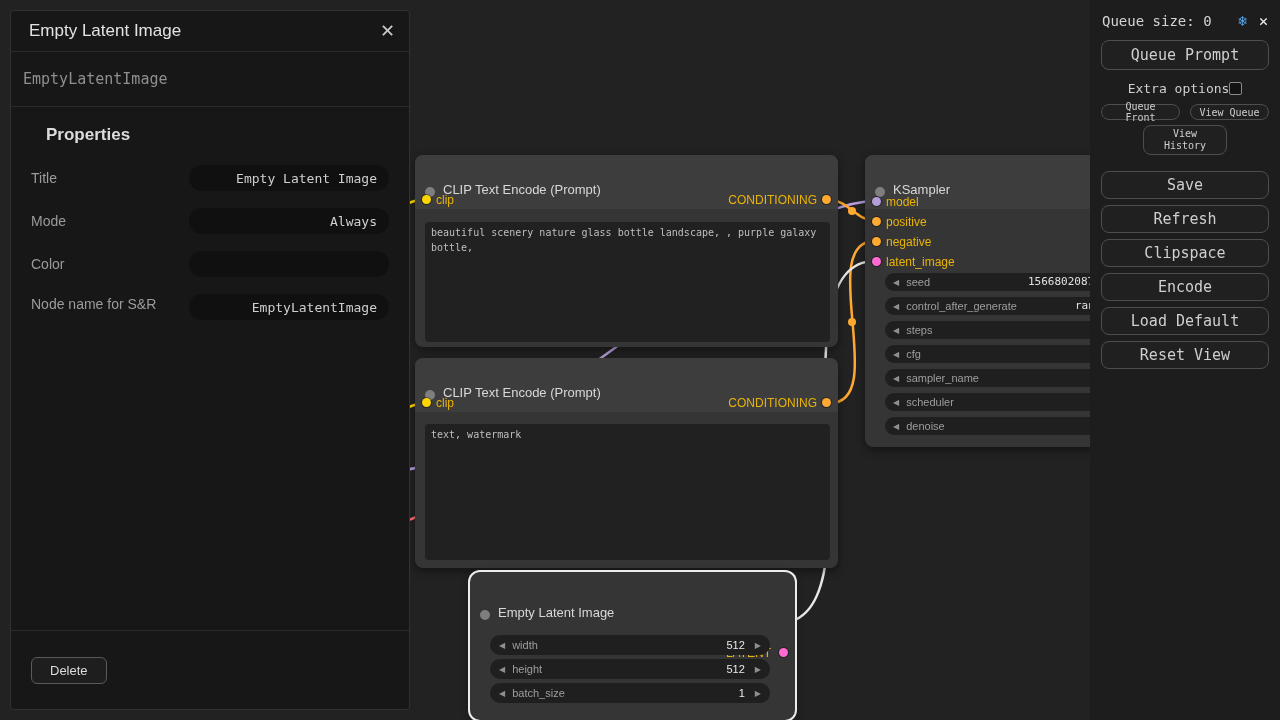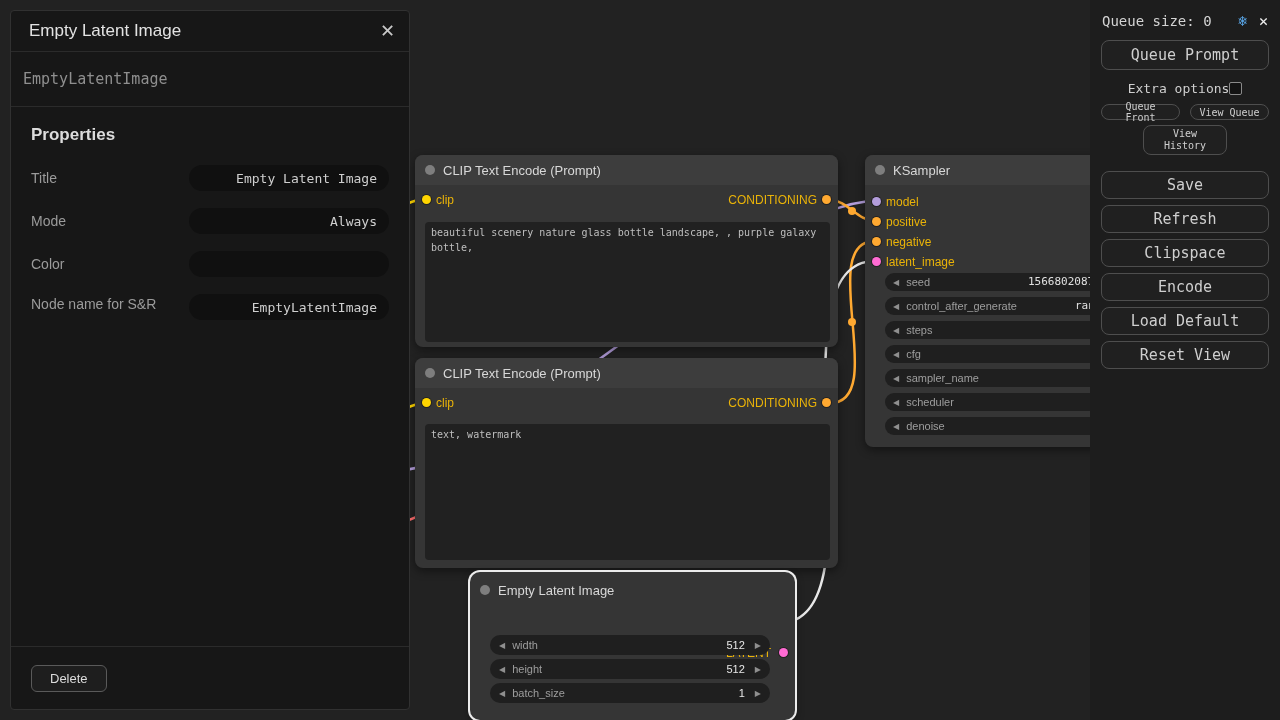--- a/index.html
+++ b/index.html
@@ -6,21 +6,21 @@
   .stage{position:relative;width:1280px;height:720px;background:#222222;overflow:hidden;
          font-family:"Liberation Sans",sans-serif;}
   .mono{font-family:"DejaVu Sans Mono","Liberation Mono",monospace;}
 
   
   .wires{position:absolute;left:0;top:0;z-index:1;}
 
   
   .node{position:absolute;background:#353535;border-radius:8px;z-index:10;
         box-shadow:0 3px 10px rgba(0,0,0,.45);box-sizing:border-box;}
-  .node-header{height:30px;display:flex;align-items:center;padding:0 10px;
+  .node-header{height:30px;display:flex;align-items:flex-end;padding:12px 10px;
                border-radius:8px 8px 0 0;background:#3d3d3d;}
   .title-dot{width:10px;height:10px;border-radius:50%;background:#7e7e7e;margin-right:8px;flex:none;}
   .node-title{font-size:13px;color:#d8d8d8;white-space:nowrap;}
   .slot-dot{position:absolute;width:9px;height:9px;border-radius:50%;box-shadow:0 0 0 1px rgba(0,0,0,.35);}
   .c-clip{background:#ffd500;}
   .c-cond{background:#ffa931;}
   .c-latent{background:#ff6bd3;}
   .c-model{background:#b39ddb;}
   .slot-label{position:absolute;font-size:12px;color:#eab308;white-space:nowrap;}
   .prompt-text{position:absolute;left:10px;right:8px;background:#212121;border:0;border-radius:4px;
@@ -44,29 +44,29 @@
 
   
   .dialog{position:absolute;left:10px;top:10px;width:400px;height:700px;background:#171717;
           border:1px solid #313131;border-radius:4px;z-index:30;box-sizing:border-box;}
   .dialog-header{height:40px;border-bottom:1px solid #2b2b2b;display:flex;align-items:center;
                  padding:0 14px 0 18px;}
   .dialog-title{font-size:17px;color:#e3e3e3;flex:1;}
   .dialog-close{color:#c8c8c8;font-size:18px;cursor:pointer;}
   .dialog-subtitle{height:54px;display:flex;align-items:center;padding:0 12px;
                    border-bottom:1px solid #2b2b2b;color:#8f8f8f;font-size:15px;}
-  .props-heading{margin:18px 20px 20px;font-size:17px;font-weight:bold;color:#dcdcdc;}
+  .props-heading{margin:18px 35px 20px;font-size:17px;font-weight:bold;color:#dcdcdc;}
   .prop-row{display:flex;align-items:center;margin:0 20px 17px;}
   .prop-row.top-align{align-items:flex-start;}
   .prop-label{flex:1;font-size:14px;color:#9b9b9b;line-height:1.5;padding-right:10px;}
   .prop-input{width:200px;height:26px;background:#101010;border-radius:13px;display:flex;flex:none;
               align-items:center;justify-content:flex-end;padding:0 12px;box-sizing:border-box;
               font-size:13px;color:#cfcfcf;}
   .dialog-footer{position:absolute;left:0;right:0;bottom:0;height:62px;border-top:1px solid #2b2b2b;
-                 display:flex;align-items:center;padding:0 20px;}
+                 display:flex;align-items:center;padding:8px 20px;}
   .delete-btn{background:#1e1e1e;border:1px solid #5a5a5a;border-radius:6px;color:#dcdcdc;
               font-size:13px;padding:5px 18px;cursor:pointer;}
 
   
   .sidebar{position:absolute;left:1090px;top:0;width:190px;height:720px;background:#1d1d1d;z-index:40;
            box-sizing:border-box;padding:10px 11px;
            font-family:"DejaVu Sans Mono","Liberation Mono",monospace;}
   .queue-row{display:flex;align-items:center;color:#d4d4d4;font-size:14px;margin:2px 1px 10px;}
   .queue-row .txt{flex:1;}
   .logo{color:#5aa7e8;font-size:15px;margin-right:12px;}

